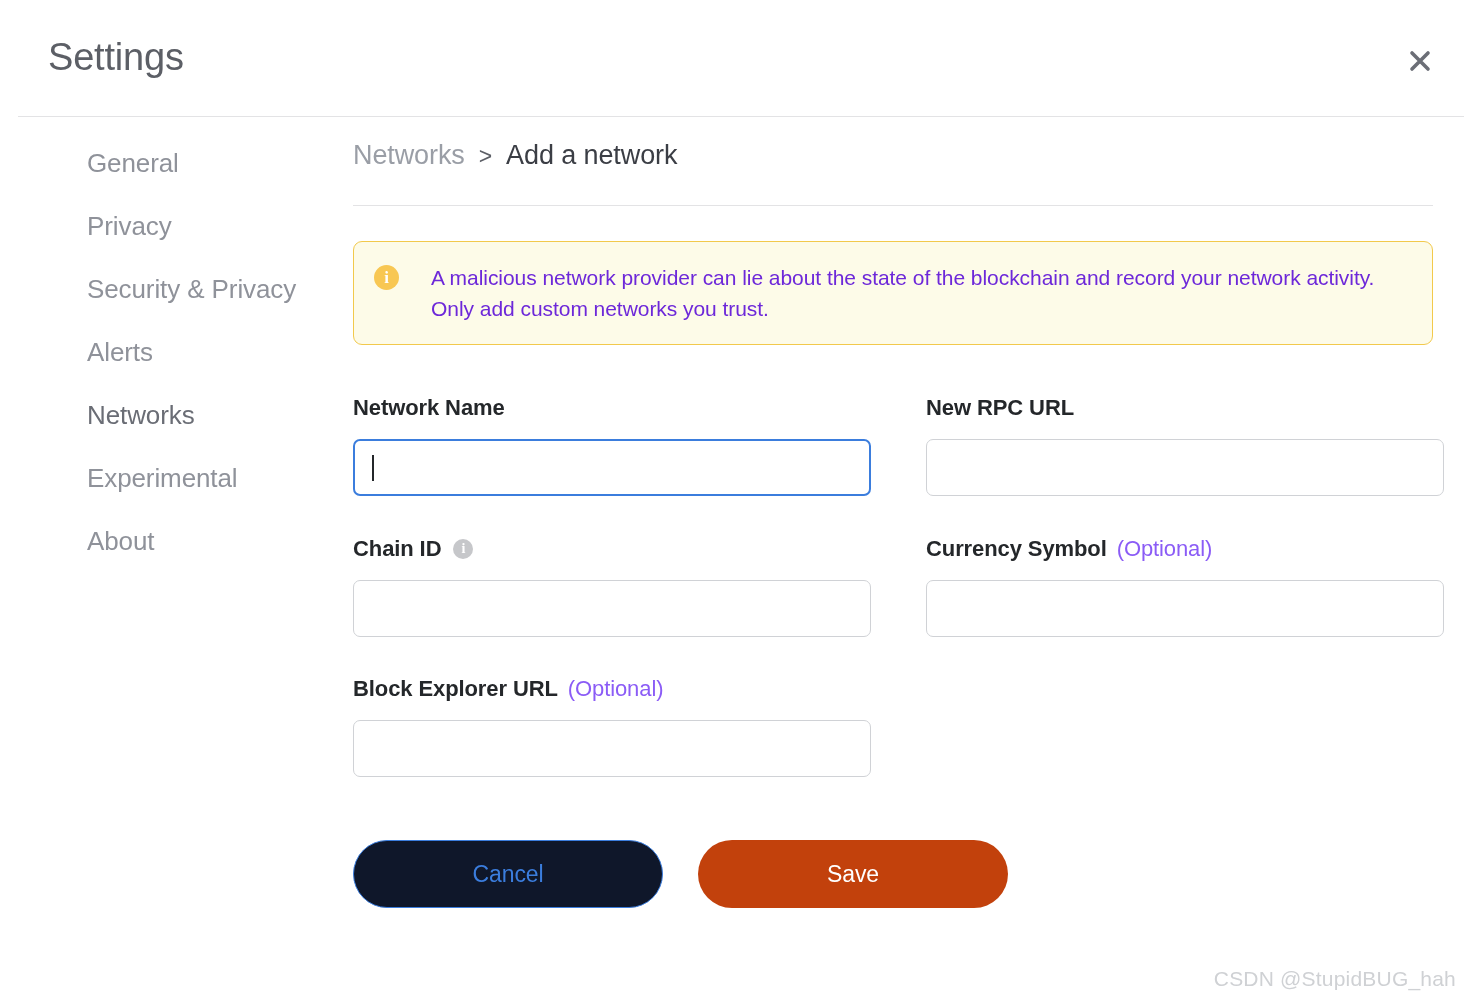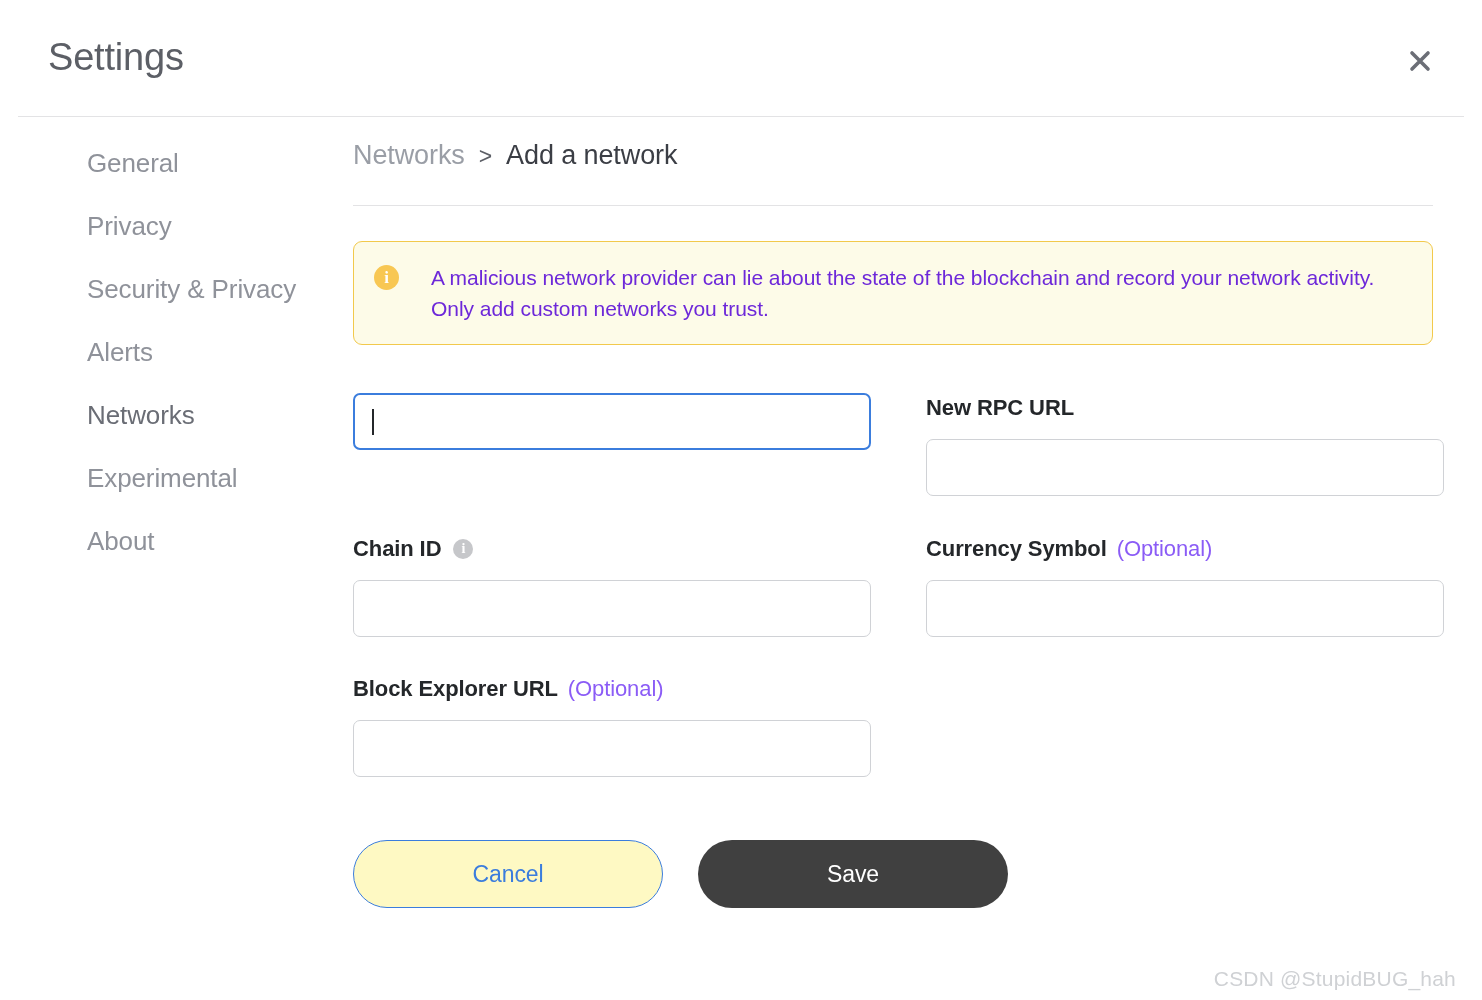--- a/index.html
+++ b/index.html
@@ -241,28 +241,28 @@
     font-weight: 400;
     letter-spacing: -0.1px;
     display: flex;
     align-items: center;
     justify-content: center;
     font-family: "Liberation Sans", sans-serif;
     padding: 0;
   }
   .btn-cancel {
     width: 310px;
-    background: #fef9c3;
+    background: #0f172a;
     border: 1.5px solid #3b7ddd;
     color: #3b7ddd;
     cursor: pointer;
   }
   .btn-save {
     width: 310px;
-    background: #404040;
+    background: #c2410c;
     border: none;
     color: #ffffff;
     cursor: default;
   }
 
   
   .watermark {
     position: absolute;
     right: 26px;
     bottom: 9px;
@@ -324,20 +324,23 @@
   <div class="content-divider"></div>
 
   <div class="banner">
     <span class="banner-icon">i</span>
     <div class="banner-text">A malicious network provider can lie about the state of the blockchain and record your network activity. Only add custom networks you trust.</div>
   </div>
 
   <div class="form-grid">
 
     <div class="field col-left">
+      <div class="field-label">
+        <span>Network Name</span>
+      </div>
       <div class="input-wrap">
         <input class="text-input focused" type="text" value="" placeholder="" style="">
         <span class="caret"></span>
       </div>
     </div>
 
     <div class="field col-right">
       <div class="field-label">
         <span>New RPC URL</span>
       </div>

